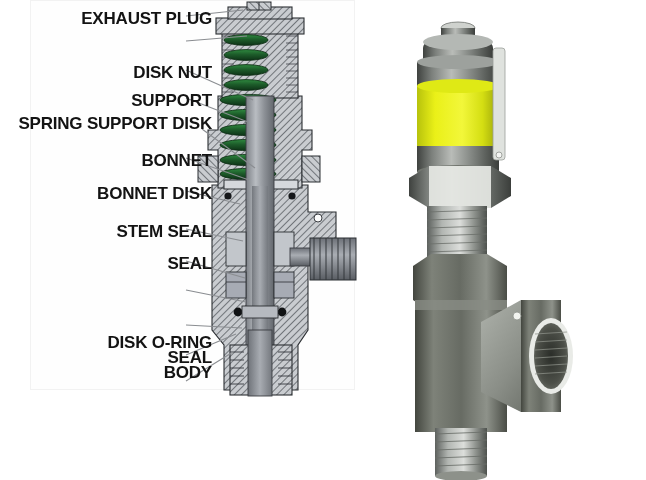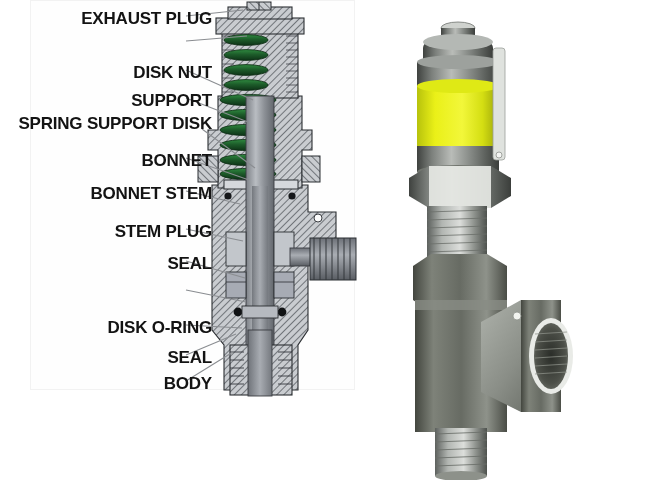--- a/index.html
+++ b/index.html
@@ -347,21 +347,21 @@
       <line x1="186" y1="355" x2="236" y2="334" stroke="#8a8d91" stroke-width="1.1"></line>
       <line x1="186" y1="381" x2="233" y2="352" stroke="#8a8d91" stroke-width="1.1"></line>
     </svg>
 
   <div id="labels">
       <div class="callout" style="top: 18px;">EXHAUST PLUG</div>
       <div class="callout" style="top: 72px;">DISK NUT</div>
       <div class="callout" style="top: 100px;">SUPPORT</div>
       <div class="callout" style="top: 123px;">SPRING SUPPORT DISK</div>
       <div class="callout" style="top: 160px;">BONNET</div>
-      <div class="callout" style="top: 193px;">BONNET STEM</div>
-      <div class="callout" style="top: 231px;">STEM PLUG</div>
+      <div class="callout" style="top: 193px;">BONNET DISK</div>
+      <div class="callout" style="top: 231px;">STEM SEAL</div>
       <div class="callout" style="top: 263px;">SEAL</div>
-      <div class="callout" style="top: 327px;">DISK O-RING</div>
+      <div class="callout" style="top: 342px;">DISK O-RING</div>
       <div class="callout" style="top: 357px;">SEAL</div>
-      <div class="callout" style="top: 383px;">BODY</div>
+      <div class="callout" style="top: 372px;">BODY</div>
     </div>
 
 </div>
 
 </body></html>

